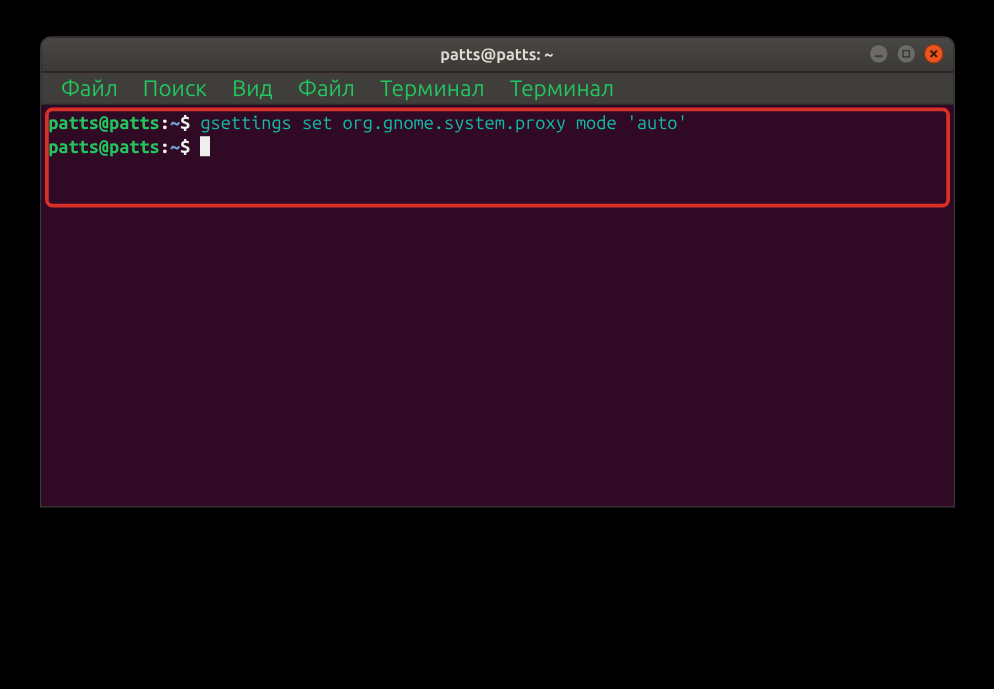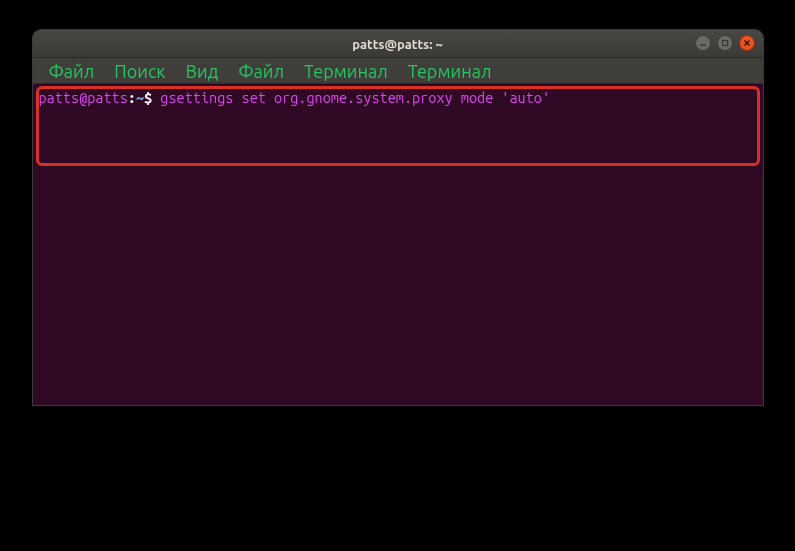--- a/index.html
+++ b/index.html
@@ -86,25 +86,25 @@
       position: absolute;
       top: 2px;
       left: 3px;
       right: 3px;
       height: 80px;
       border: 3px solid #d82f27;
       border-radius: 6px;
       pointer-events: none;
     }
     .line { white-space: pre-wrap; word-break: break-all; }
-    .prompt-user { color: #d946ef; font-weight: normal; }
+    .prompt-user { color: #22c55e; font-weight: bold; }
     .prompt-colon { color: #eeeeec; font-weight: bold; }
     .prompt-path { color: #729fcf; font-weight: bold; }
     .prompt-dollar { color: #eeeeec; font-weight: bold; }
-    .cmd { color: #d946ef; }
+    .cmd { color: #14b8a6; }
     .cursor {
       display: inline-block;
       width: 8px;
       height: 16px;
       background: #eeeeec;
       vertical-align: text-bottom;
     }
   </style>
 </head>
 <body>
@@ -137,14 +137,15 @@
     <span class="menu-item">Поиск</span>
     <span class="menu-item">Вид</span>
     <span class="menu-item">Файл</span>
     <span class="menu-item">Терминал</span>
     <span class="menu-item">Терминал</span>
   </div>
 
   <div class="terminal">
     <div class="highlight-box"></div>
     <div class="line"><span class="prompt-user">patts@patts</span><span class="prompt-colon">:</span><span class="prompt-path">~</span><span class="prompt-dollar">$</span> <span class="cmd">gsettings set org.gnome.system.proxy mode 'auto'</span></div>
+    <div class="line"><span class="prompt-user">patts@patts</span><span class="prompt-colon">:</span><span class="prompt-path">~</span><span class="prompt-dollar">$</span> <span class="cursor"></span></div>
   </div>
 </div>
 
 </body></html>

